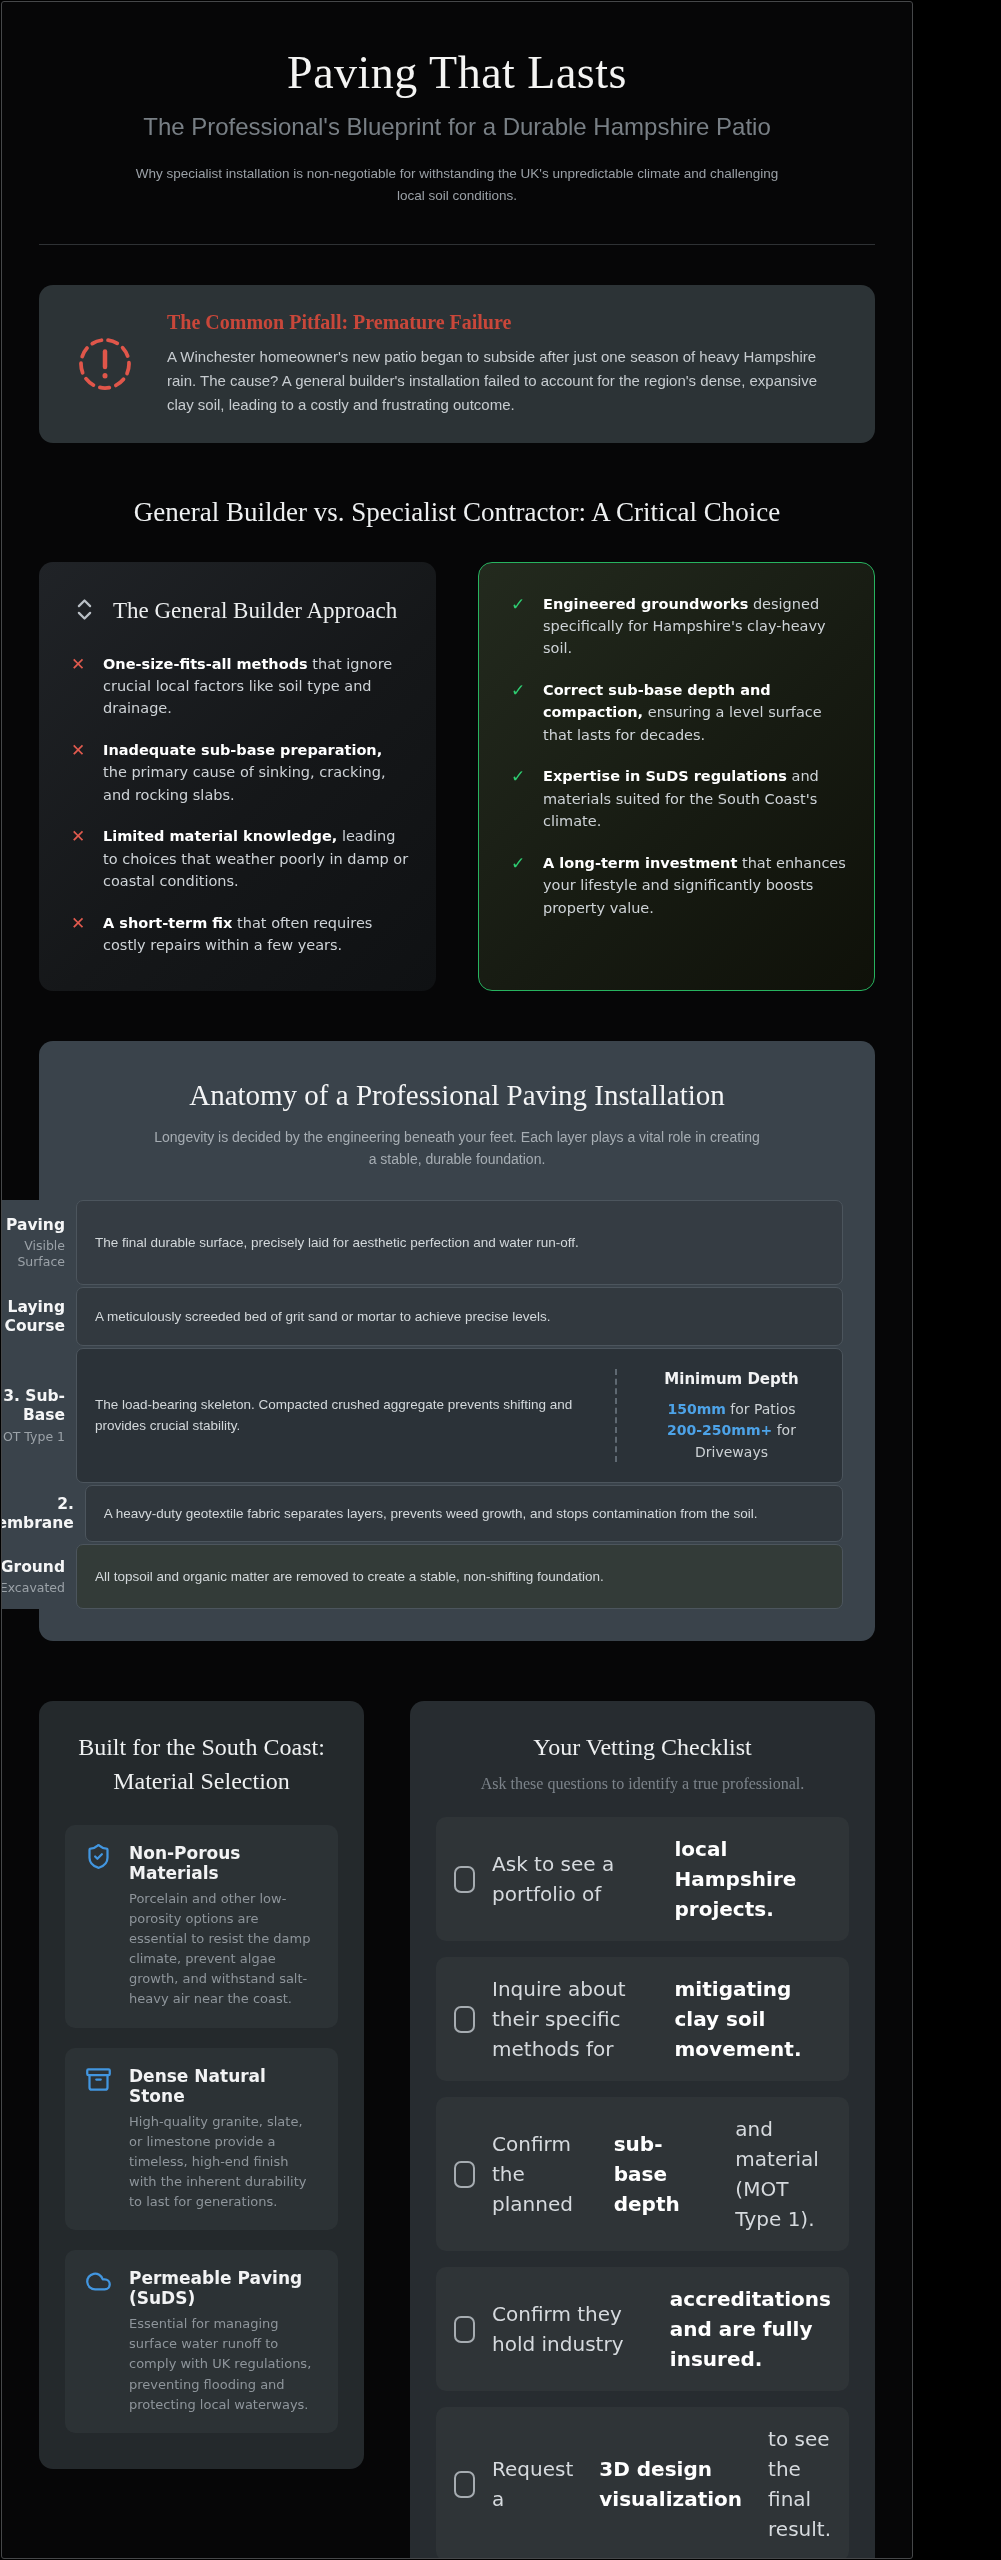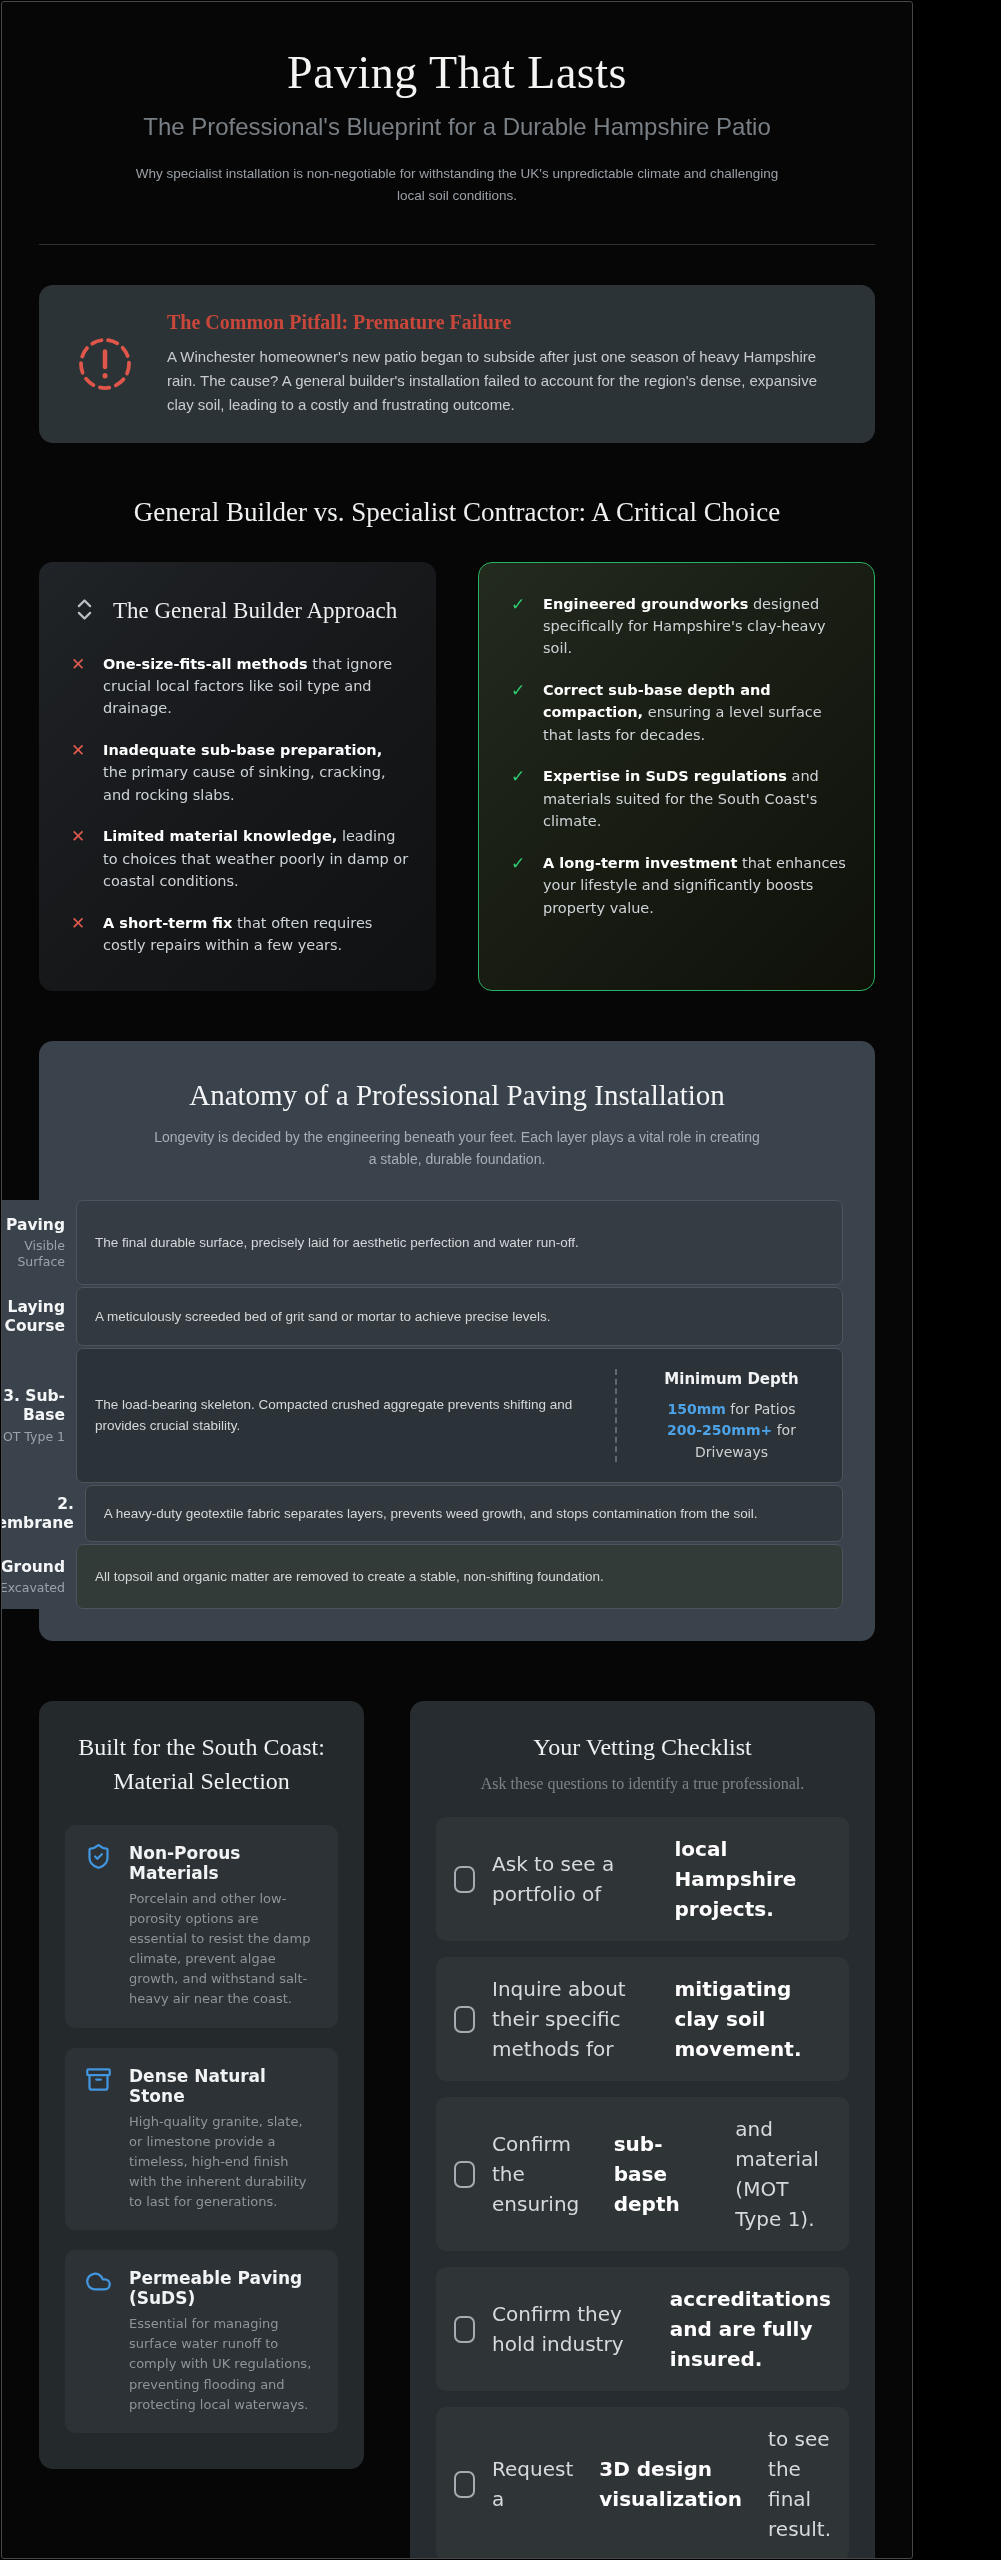--- a/index.html
+++ b/index.html
@@ -290,21 +290,21 @@
             <div class="checkbox"></div>
             <div class="check-text">
               <div class="chunk">Inquire about their specific methods for</div>
               <div class="chunk bold">mitigating clay soil movement.</div>
 
             </div>
           </div>
           <div class="check-item">
             <div class="checkbox"></div>
             <div class="check-text">
-              <div class="chunk">Confirm the ensuring</div>
+              <div class="chunk">Confirm the planned</div>
               <div class="chunk bold">sub-base depth</div>
               <div class="chunk">and material (MOT Type 1).</div>
             </div>
           </div>
           <div class="check-item">
             <div class="checkbox"></div>
             <div class="check-text">
               <div class="chunk">Confirm they hold industry</div>
               <div class="chunk bold">accreditations and are fully insured.</div>
 

